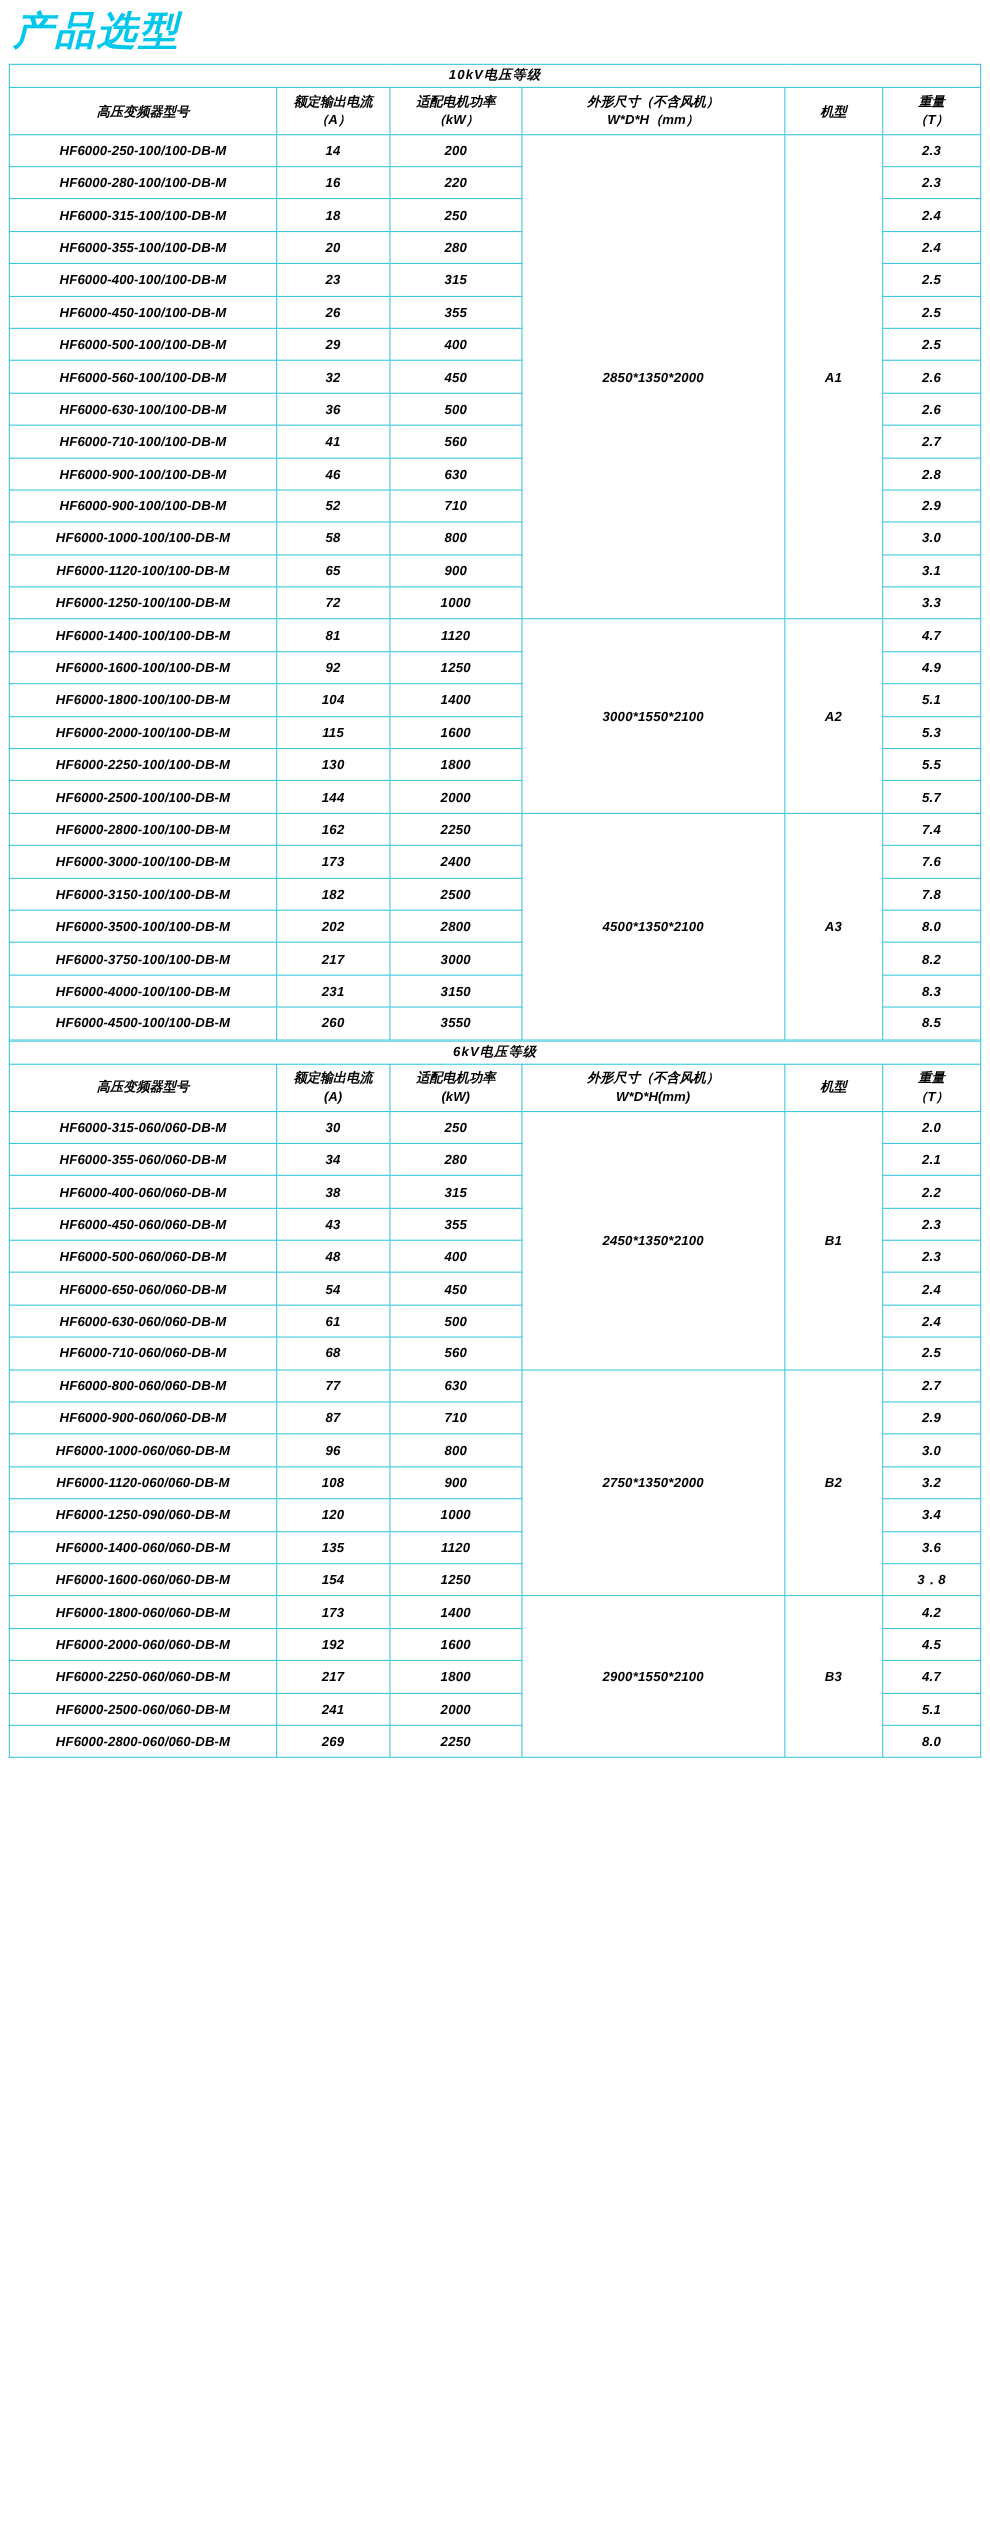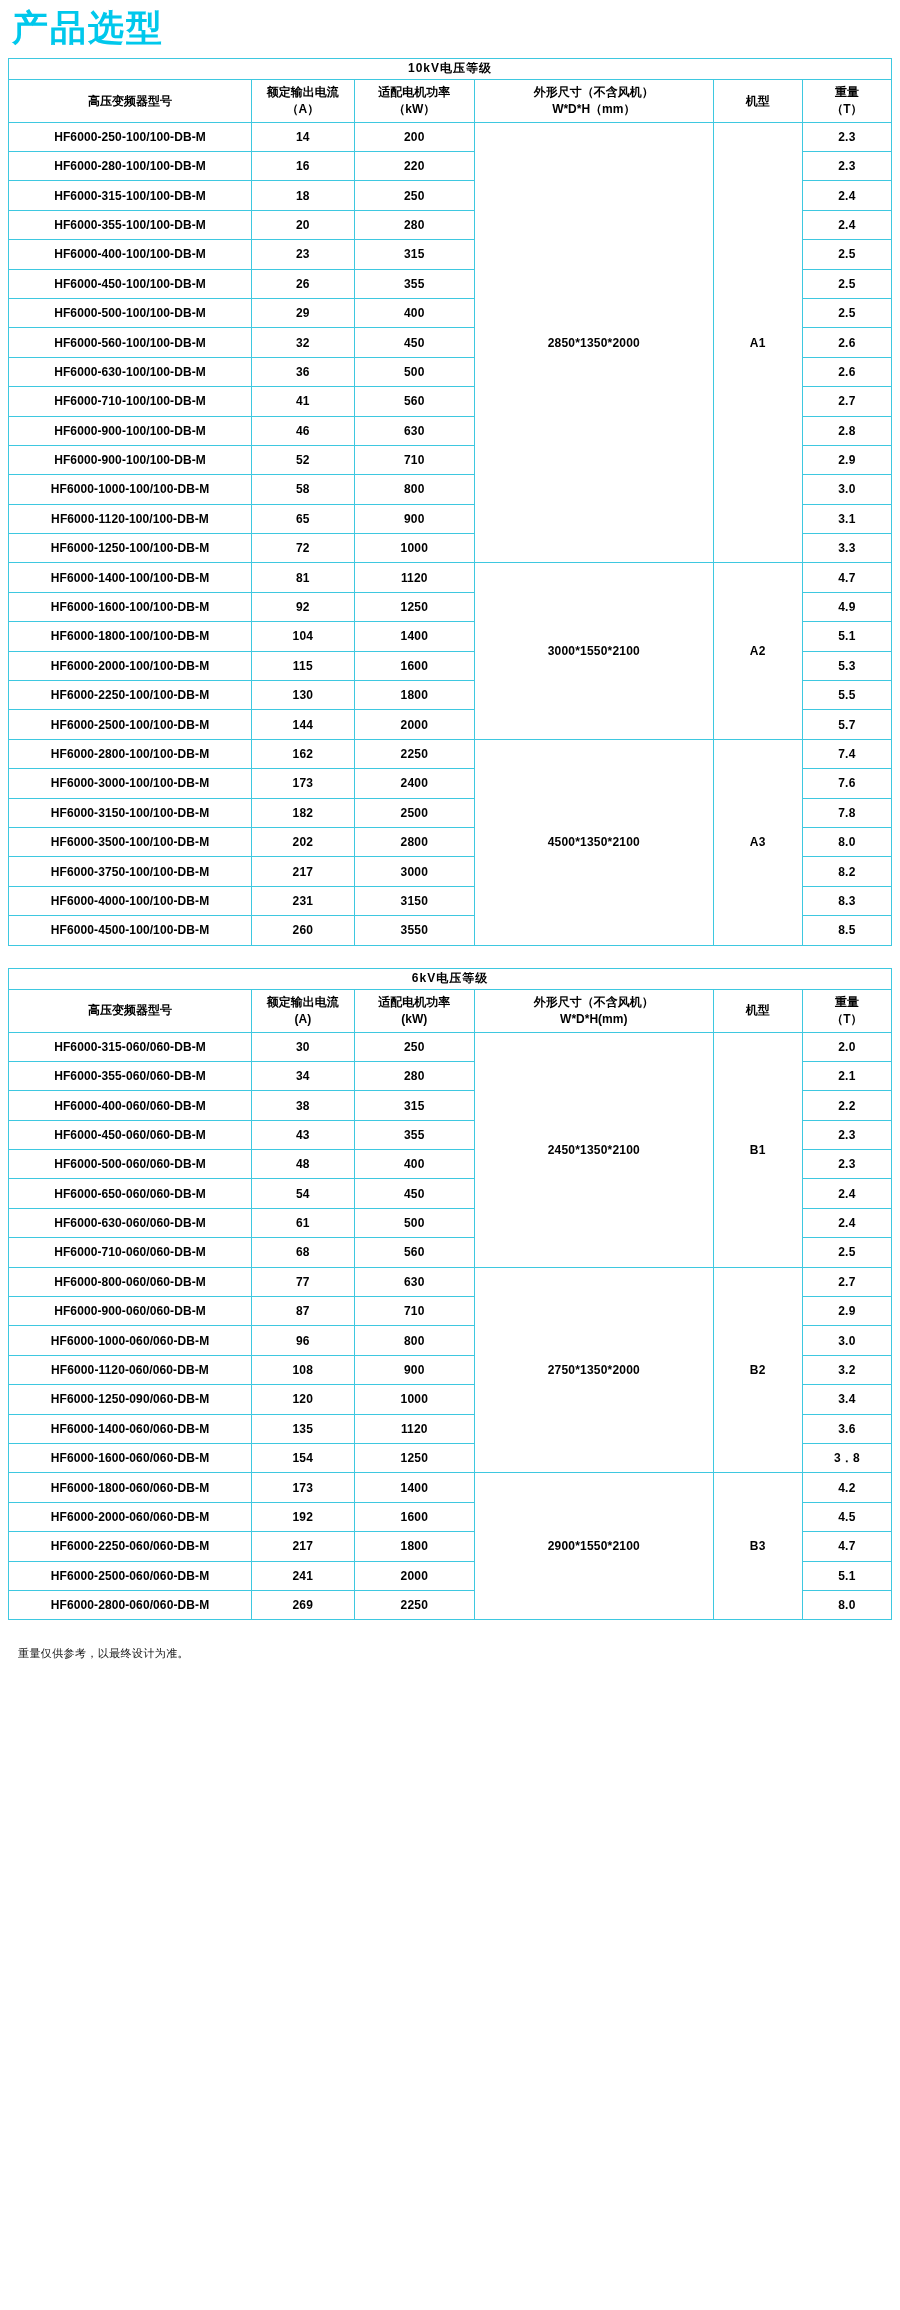--- a/index.html
+++ b/index.html
@@ -9,33 +9,34 @@
   }
   body {
     width: 900px;
     font-family: "Liberation Sans", "DejaVu Sans", sans-serif;
     color: #000;
   }
   .page {
     width: 836px;
     box-sizing: border-box;
     padding: 0 8px 6px 8px;
+    font-style: italic;
   }
   .page-title {
     font-size: 36px;
     font-weight: bold;
     color: #00c8ec;
     letter-spacing: 2px;
     padding: 8px 0 10px 4px;
     line-height: 1.1;
   }
   table.spec {
     border-collapse: collapse;
     width: 884px;
-    margin: 0 auto 22px auto;
+    margin: 0 auto 0 auto;
     table-layout: fixed;
   }
   table.spec td, table.spec th {
     border: 1px solid #3ec8e0;
     padding: 0;
     text-align: center;
     vertical-align: middle;
     font-size: 12px;
     background: #ffffff;
     color: #000;
@@ -433,15 +434,14 @@
           <tr class="data-row">
             <td class="model">HF6000-2800-060/060-DB-M</td>
             <td>269</td>
             <td>2250</td>
             <td>8.0</td>
           </tr>
         </tbody>
       </table>
     </div>
 
-  <div class="footnote">重量仅供参考，以最终设计为准。</div>
 
 </div>
 
 </body></html>

